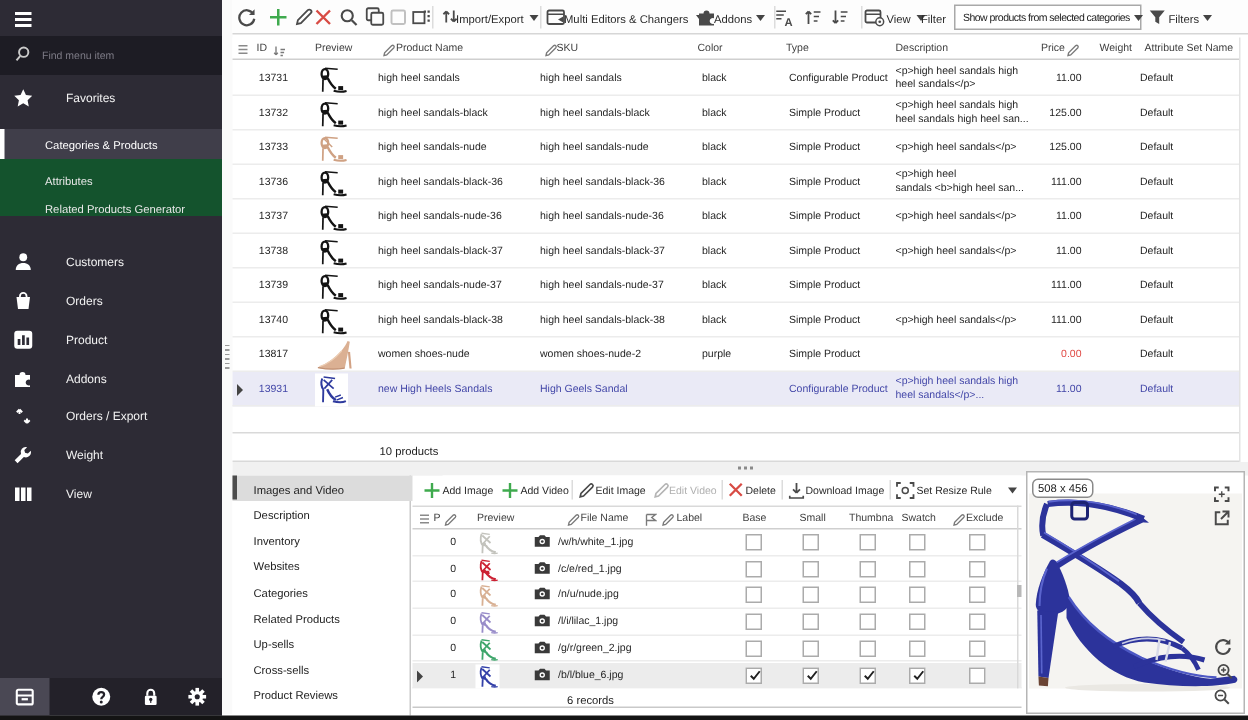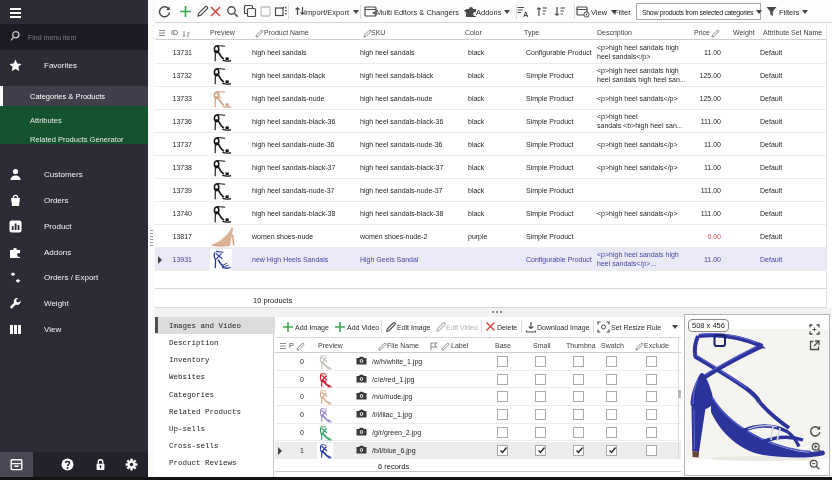--- a/index.html
+++ b/index.html
@@ -57,21 +57,21 @@
 .grow svg.thumb { position:absolute; left:55px; top:1px; }
 #selrow { background:#eaeaf6; color:#4347a8; }
 #gridstatus { position:absolute; left:7px; top:288px; width:671px; height:20px; border-top:1px solid #d9d9d9; border-bottom:1px solid #d9d9d9; background:#fff; font-size:7.5px; color:#222; }
 #gridstatus span { position:absolute; left:98px; top:7px; }
 #hsplit { position:absolute; left:7px; top:308px; width:677px; height:9px; background:#f1f1f1; }
 #hsplit .dots { position:absolute; left:337px; top:3px; width:12px; height:2px;
   background:repeating-linear-gradient(to right,#8a8a8a 0 2px,transparent 2px 4px); }
 
 
 #tabs { position:absolute; left:7px; top:317px; width:119px; height:160px; background:#fff; border-right:1px solid #c9c9c9; font-size:7.5px; color:#222; }
-.tab { position:absolute; left:0; width:140px; height:17px;font-family:Liberation Mono, monospace; }
+.tab { position:absolute; left:0; width:140px; height:17px; }
 .tab span { position:absolute; left:14px; top:5px; white-space:nowrap; }
 #tabsel { background:#dcdcdc; }
 #tabsel .bar { position:absolute; left:0; top:0; width:3px; height:16px; background:#4d4d4d; }
 
 
 #btool { position:absolute; left:127px; top:317px; width:406px; height:20px; background:#fff; font-size:7px; color:#2b2b2b; }
 #bhead { position:absolute; left:127px; top:337px; width:406px; height:16px; border-top:1px solid #d9d9d9; border-bottom:1px solid #cfcfcf; font-size:7px; color:#3f3f3f; background:#fff; }
 .brow { position:absolute; left:127px; width:406px; height:17.7px; border-bottom:1px solid #ececec; font-size:7px; color:#1f1f1f; }
 .brow .num { position:absolute; left:0; width:29px; text-align:right; top:5px; }
 .brow .fname { position:absolute; left:97px; top:5px; }

